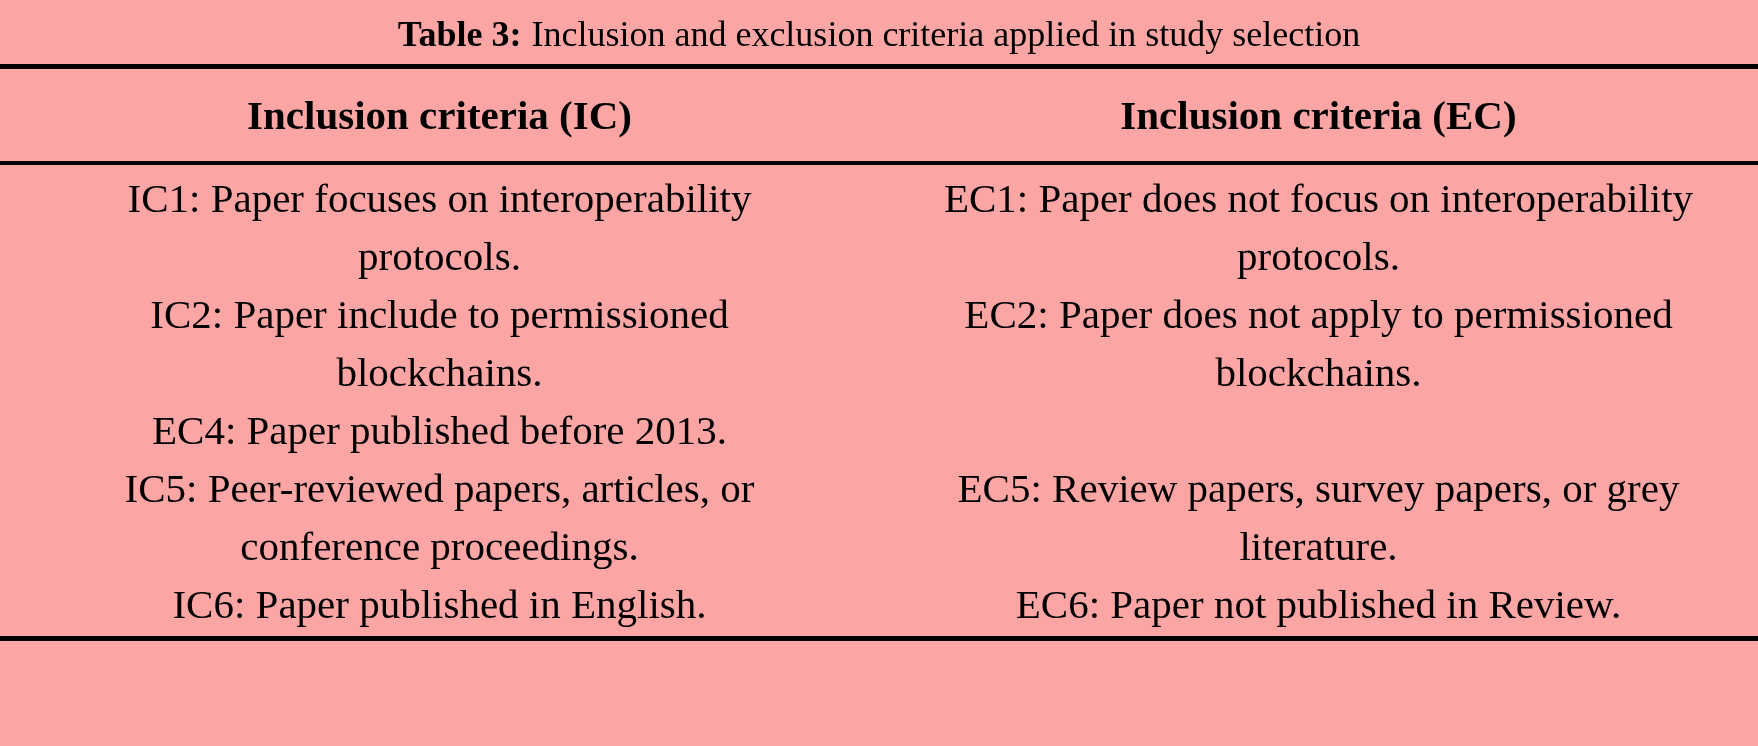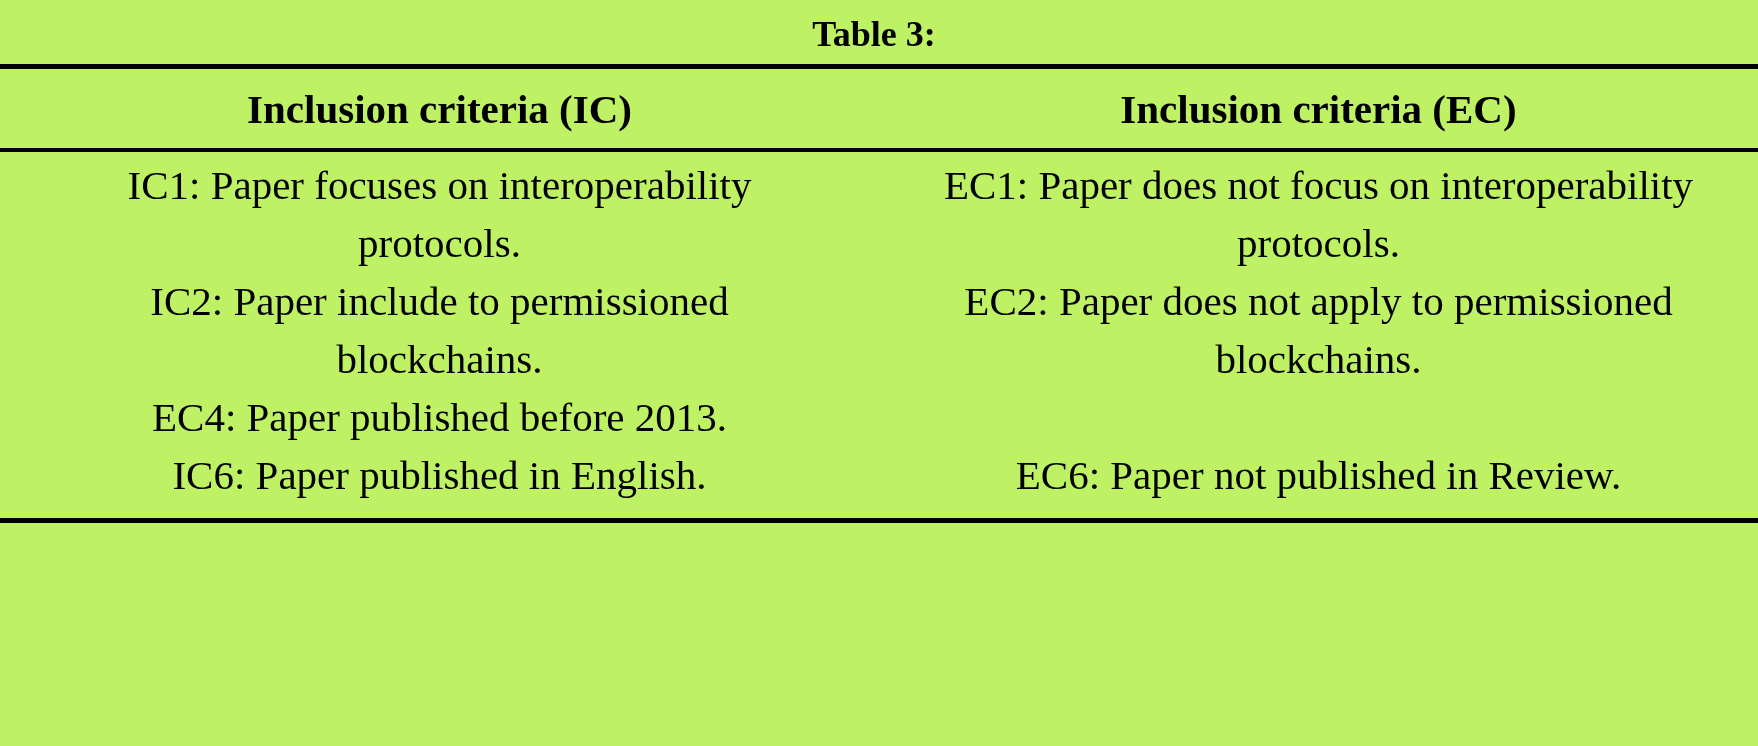--- a/index.html
+++ b/index.html
@@ -4,21 +4,21 @@
 <style>
   html, body {
     margin: 0;
     padding: 0;
     background: #ffffff;
   }
   .page {
     position: relative;
     width: 1758px;
     height: 746px;
-    background: #bef264;
+    background: #fca5a5;
     font-family: "Liberation Serif", "DejaVu Serif", serif;
     color: #000000;
     overflow: hidden;
   }
   .caption {
     height: 64px;
     display: flex;
     align-items: center;
     justify-content: center;
     font-size: 36px;
@@ -31,50 +31,51 @@
   }
   .rule {
     width: 100%;
     background: #000000;
   }
   .rule-thick { height: 5px; }
   .rule-thin  { height: 4px; }
   .header-row {
     display: grid;
     grid-template-columns: 1fr 1fr;
-    height: 79px;
+    height: 92px;
     align-items: center;
   }
   .header-cell {
     text-align: center;
     font-weight: bold;
     font-size: 41px;
   }
   .table-body {
     padding-top: 4px;
-    padding-bottom: 14px;
+    padding-bottom: 3px;
   }
   .table-row {
     display: grid;
     grid-template-columns: 1fr 1fr;
   }
   .cell {
     text-align: center;
     font-size: 41px;
     line-height: 58px;
     white-space: pre-line;
   }
 </style>
 </head>
 <body>
 
 <div class="page">
 
   <div class="caption">
     <span class="caption-label">Table 3:</span>
+    <span class="caption-text">Inclusion and exclusion criteria applied in study selection</span>
   </div>
 
   <div class="rule rule-thick"></div>
 
   <div class="header-row">
     <div class="header-cell">Inclusion criteria (IC)</div>
     <div class="header-cell">Inclusion criteria (EC)</div>
   </div>
 
   <div class="rule rule-thin"></div>
@@ -93,20 +94,26 @@
 blockchains.</div>
       <div class="cell">EC2: Paper does not apply to permissioned
 blockchains.</div>
     </div>
 
 
     <div class="table-row">
       <div class="cell">EC4: Paper published before 2013.</div>
     </div>
 
+    <div class="table-row">
+      <div class="cell">IC5: Peer-reviewed papers, articles, or
+conference proceedings.</div>
+      <div class="cell">EC5: Review papers, survey papers, or grey
+literature.</div>
+    </div>
 
     <div class="table-row">
       <div class="cell">IC6: Paper published in English.</div>
       <div class="cell">EC6: Paper not published in Review.</div>
     </div>
 
   </div>
 
   <div class="rule rule-thick"></div>
 

